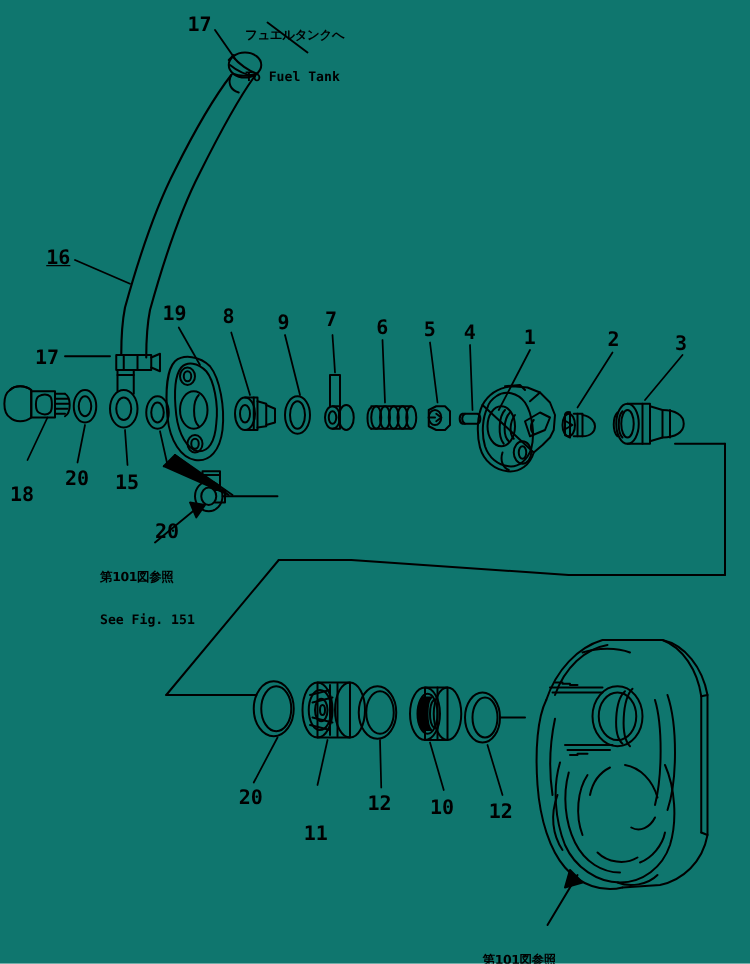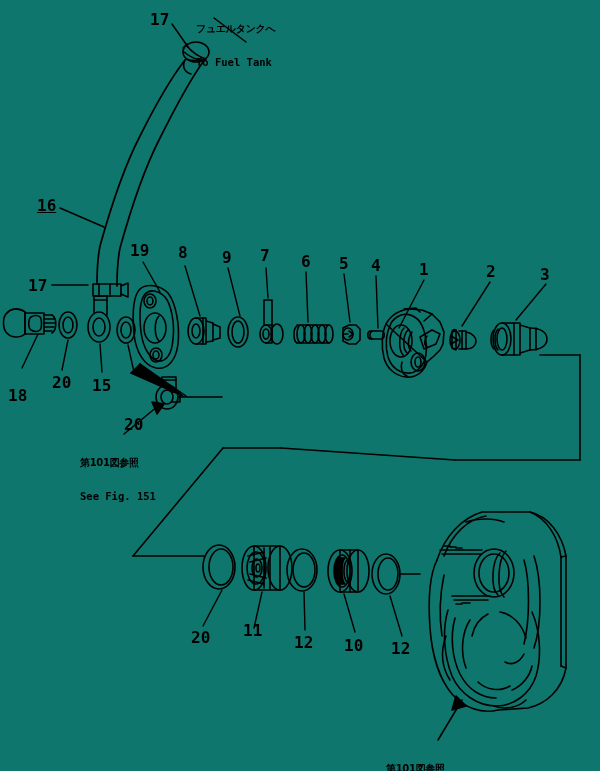--- a/index.html
+++ b/index.html
@@ -343,18 +343,18 @@
   <div class="lbl num" style="left:339px;top:256px;">5</div>
   <div class="lbl num" style="left:371px;top:258px;">4</div>
   <div class="lbl num" style="left:419px;top:262px;">1</div>
   <div class="lbl num" style="left:486px;top:264px;">2</div>
   <div class="lbl num" style="left:540px;top:267px;">3</div>
   <div class="lbl num" style="left:8px;top:388px;">18</div>
   <div class="lbl num" style="left:52px;top:375px;">20</div>
   <div class="lbl num" style="left:92px;top:378px;">15</div>
   <div class="lbl num" style="left:124px;top:378px;margin-top:39px;">20</div>
   <div class="lbl num" style="left:191px;top:630px;">20</div>
-  <div class="lbl num" style="left:243px;top:623px;">11</div>
+  <div class="lbl num" style="left:243px;top:659px;">11</div>
   <div class="lbl num" style="left:294px;top:635px;">12</div>
   <div class="lbl num" style="left:344px;top:638px;">10</div>
   <div class="lbl num" style="left:391px;top:641px;">12</div>
 
 </div>
 
 </body></html>

